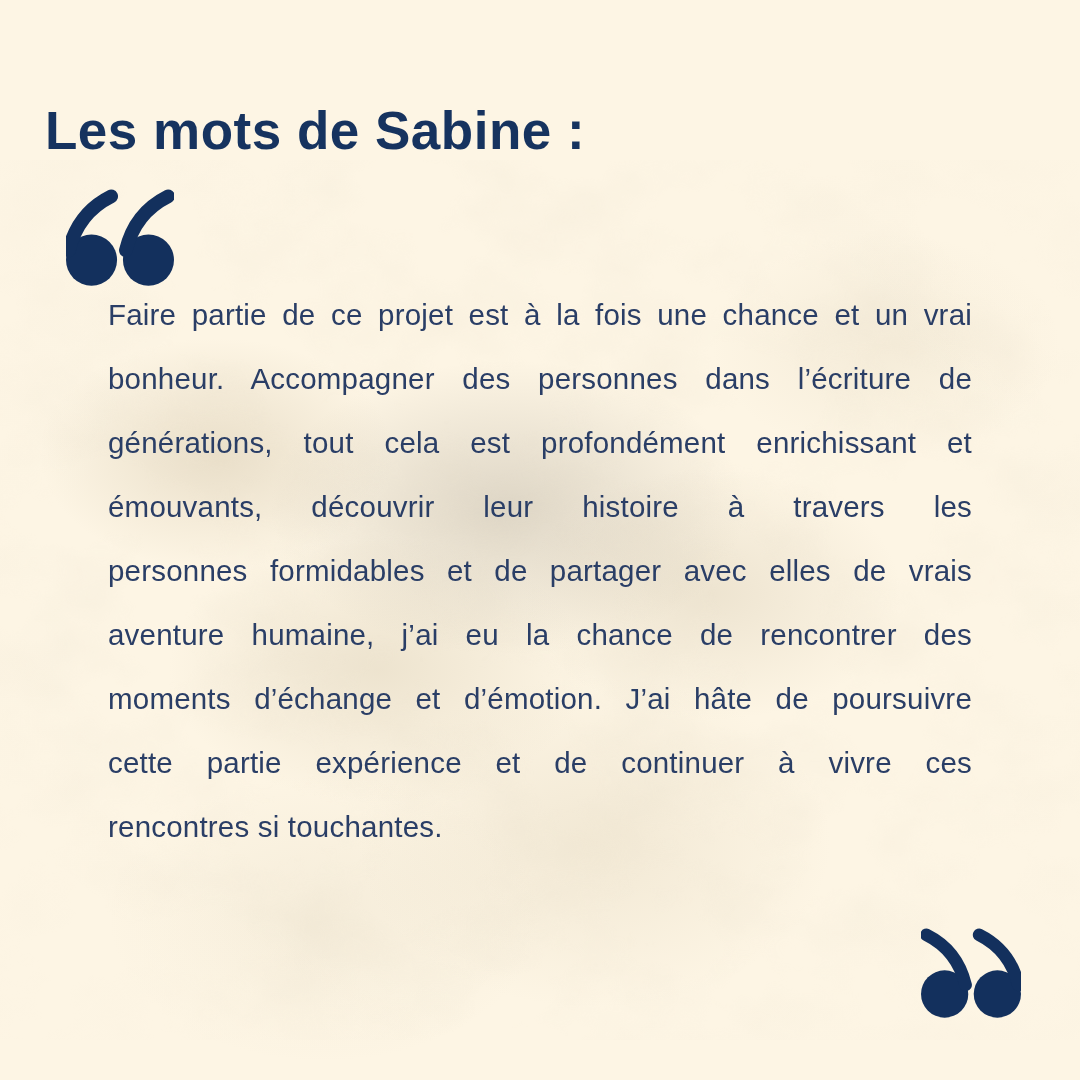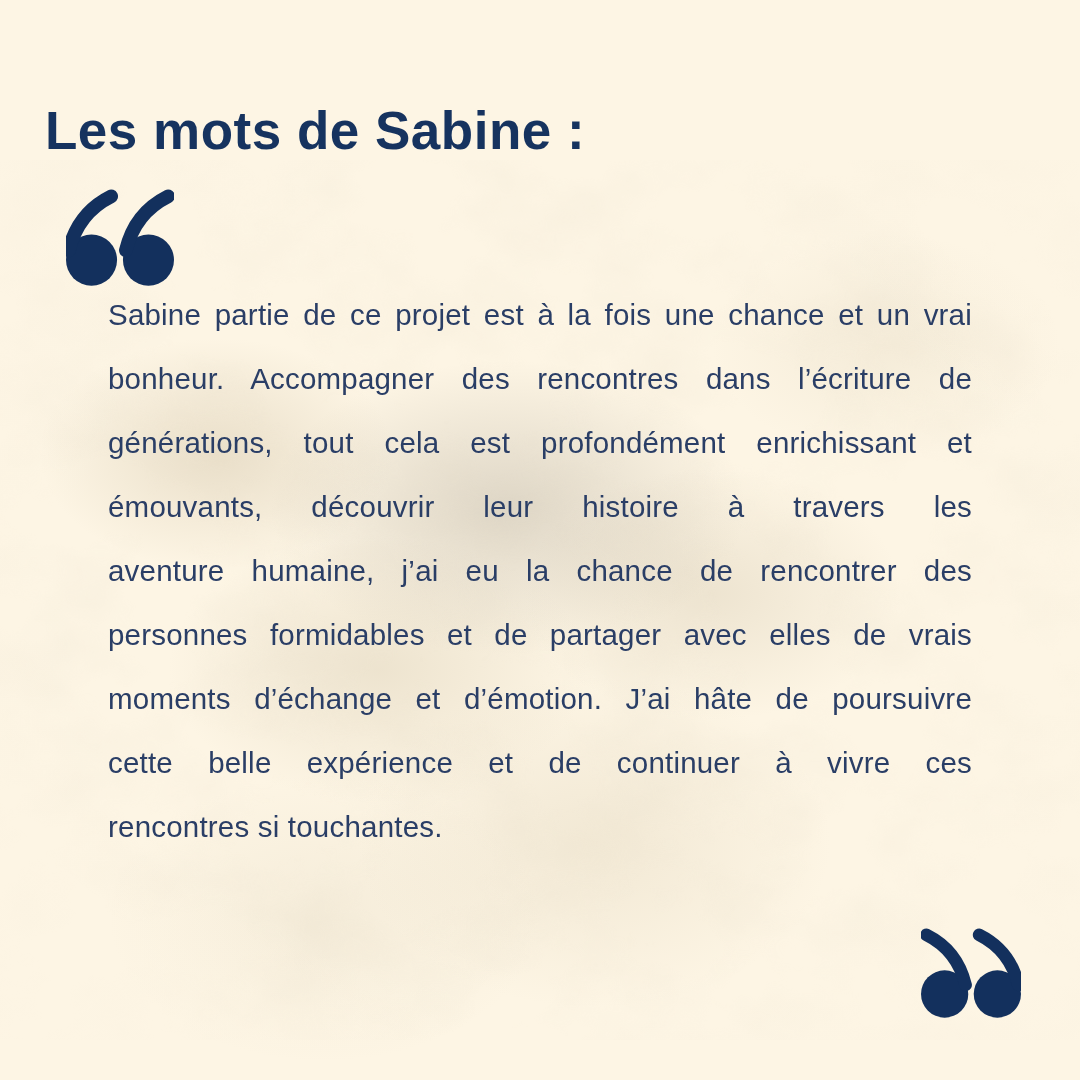--- a/index.html
+++ b/index.html
@@ -118,28 +118,28 @@
       <g fill="currentColor" stroke="currentColor">
         <circle cx="26" cy="72" r="26" stroke="none"></circle>
         <path d="M46,7 Q12,24 3,62" fill="none" stroke-width="14" stroke-linecap="round"></path>
         <circle cx="84" cy="72" r="26" stroke="none"></circle>
         <path d="M104,7 Q70,24 61,62" fill="none" stroke-width="14" stroke-linecap="round"></path>
       </g>
     </svg>
   </div>
 
   <div class="quote-body">
-      <div class="line">Sabine partie de ce projet est à la fois une chance et un vrai</div>
-      <div class="line">bonheur. Accompagner des rencontres dans l’écriture de</div>
+      <div class="line">Faire partie de ce projet est à la fois une chance et un vrai</div>
+      <div class="line">bonheur. Accompagner des personnes dans l’écriture de</div>
       <div class="line">générations, tout cela est profondément enrichissant et</div>
       <div class="line">émouvants, découvrir leur histoire à travers les</div>
+      <div class="line">personnes formidables et de partager avec elles de vrais</div>
       <div class="line">aventure humaine, j’ai eu la chance de rencontrer des</div>
-      <div class="line">personnes formidables et de partager avec elles de vrais</div>
       <div class="line">moments d’échange et d’émotion. J’ai hâte de poursuivre</div>
-      <div class="line">cette belle expérience et de continuer à vivre ces</div>
+      <div class="line">cette partie expérience et de continuer à vivre ces</div>
       <div class="line last">rencontres si touchantes.</div>
     </div>
 
   <div class="quote-icon close">
     <svg viewBox="0 0 110 100" aria-hidden="true">
       <g fill="currentColor" stroke="currentColor" transform="translate(110,0) scale(-1,1)">
         <circle cx="26" cy="72" r="26" stroke="none"></circle>
         <path d="M46,7 Q12,24 3,62" fill="none" stroke-width="14" stroke-linecap="round"></path>
         <circle cx="84" cy="72" r="26" stroke="none"></circle>
         <path d="M104,7 Q70,24 61,62" fill="none" stroke-width="14" stroke-linecap="round"></path>

